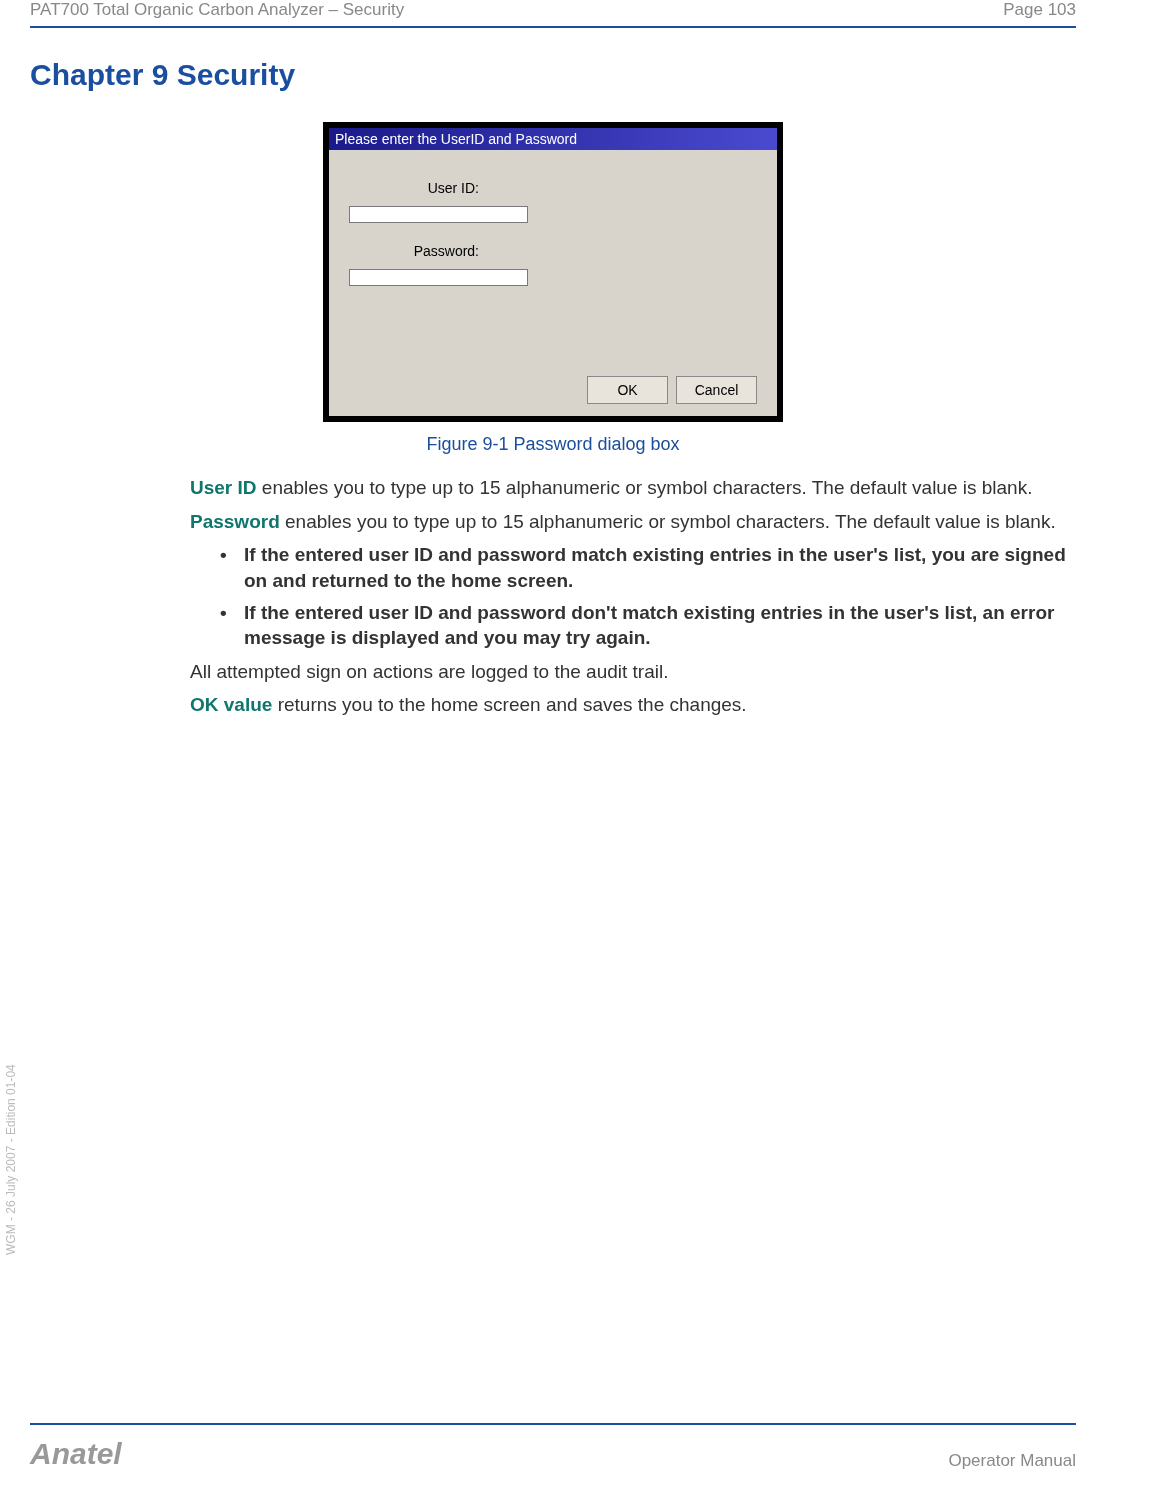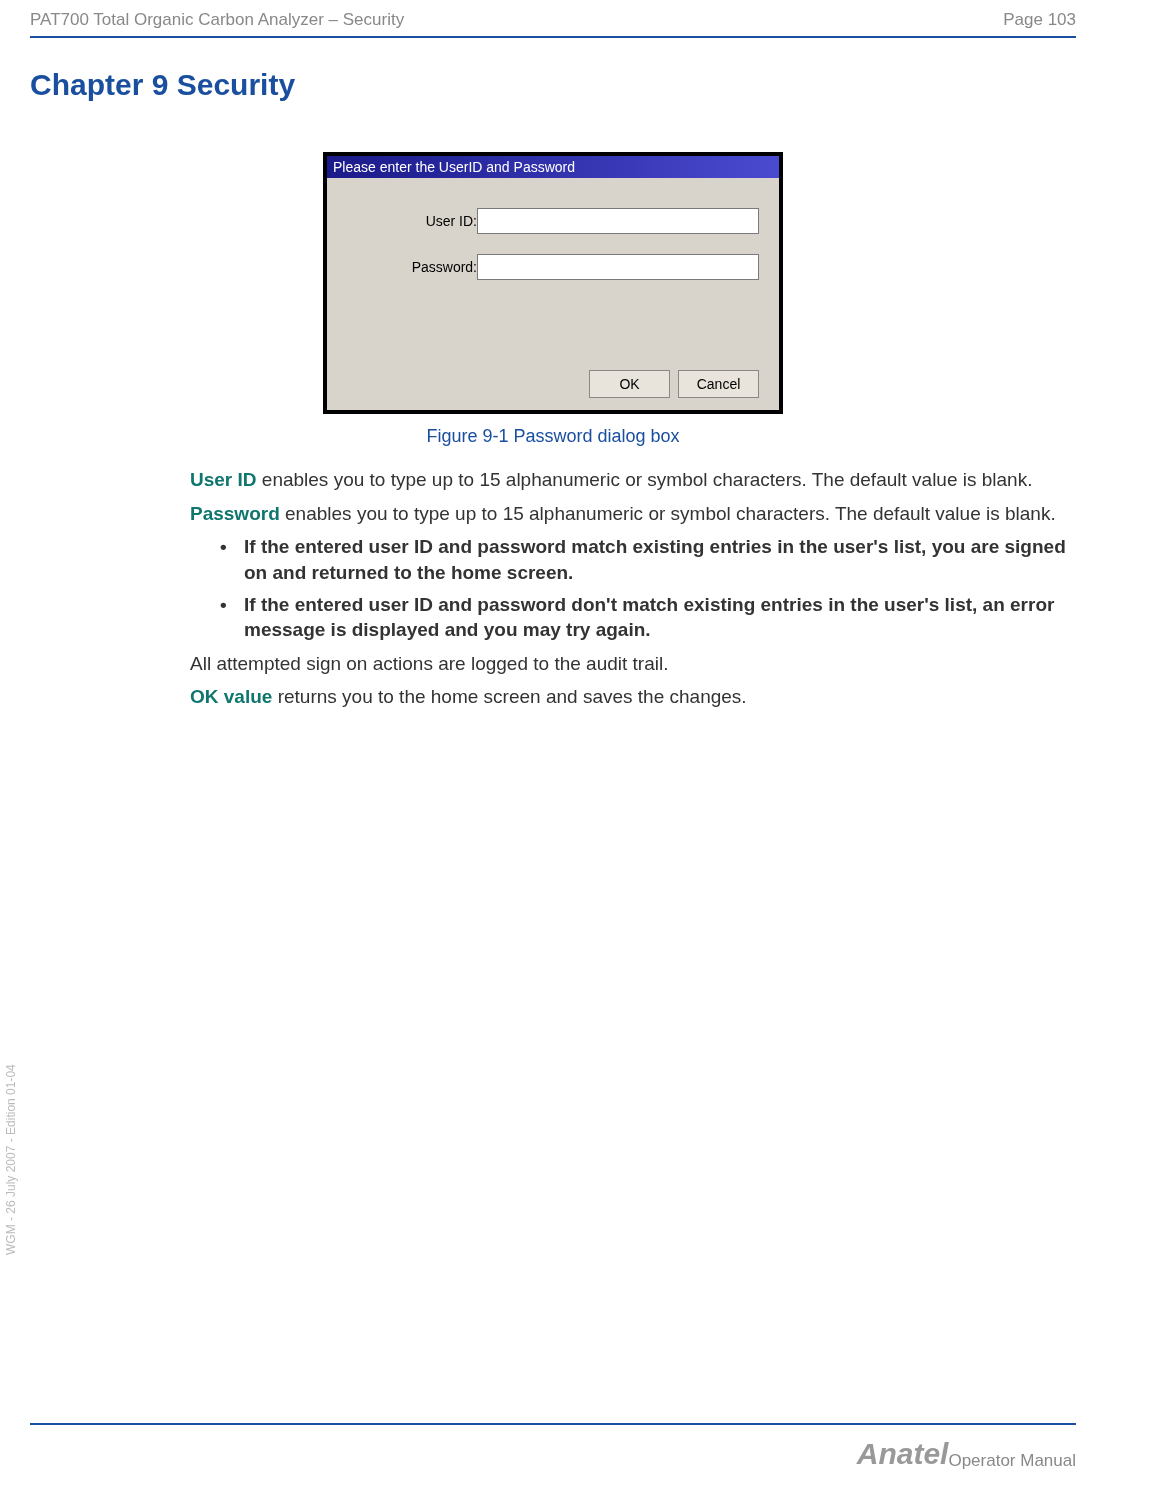--- a/index.html
+++ b/index.html
@@ -7,21 +7,21 @@
       width: 1156px;
       height: 1495px;
       background: #fff;
       font-family: Arial, Helvetica, sans-serif;
       color: #333;
       position: relative;
     }
     .page-header {
       display: flex;
       justify-content: space-between;
-      padding: 10px 80px 6px 30px;
+      padding: 0 80px 6px 30px;
       font-size: 17px;
       color: #888;
     }
     .header-rule {
       margin: 0 80px 0 30px;
       border: none;
       border-top: 2px solid #1a4fa0;
     }
     .content {
       padding: 30px 80px 0 30px;
@@ -50,39 +50,39 @@
     }
     .figure-wrap {
       display: flex;
       flex-direction: column;
       align-items: center;
       margin-bottom: 20px;
     }
     .dialog {
       width: 460px;
       background: #d8d4cc;
-      border: 4px solid #000000;
+      border: 6px solid #000000;
       font-family: Tahoma, Arial, sans-serif;
-      margin-top: 20px;
     }
     .dialog-title {
       background: #2a2d8f;
       background: linear-gradient(to right, #1a1a8a, #4a4ad0);
       color: #fff;
       font-size: 14px;
       padding: 3px 6px;
     }
     .dialog-body {
       padding: 30px 20px 20px 20px;
     }
     .field-row {
       display: flex;
-      align-items: center;
+      align-items: flex-start;
       margin-bottom: 20px;
-      gap: 0;
+      gap: 10px;
+      flex-direction: column;
     }
     .field-label {
       width: 130px;
       text-align: right;
       font-size: 14px;
       color: #000;
     }
     .field-input {
       flex: 1;
       height: 26px;
@@ -156,21 +156,21 @@
       right: 80px;
       border: none;
       border-top: 2px solid #1a4fa0;
     }
     .page-footer {
       position: absolute;
       bottom: 24px;
       left: 30px;
       right: 80px;
       display: flex;
-      justify-content: flex-end;
+      justify-content: space-between;
       align-items: flex-end;
       color: #888;
     }
     .footer-brand {
       font-size: 30px;
       font-style: italic;
       font-weight: bold;
       color: #999;
     }
     .footer-doc {

